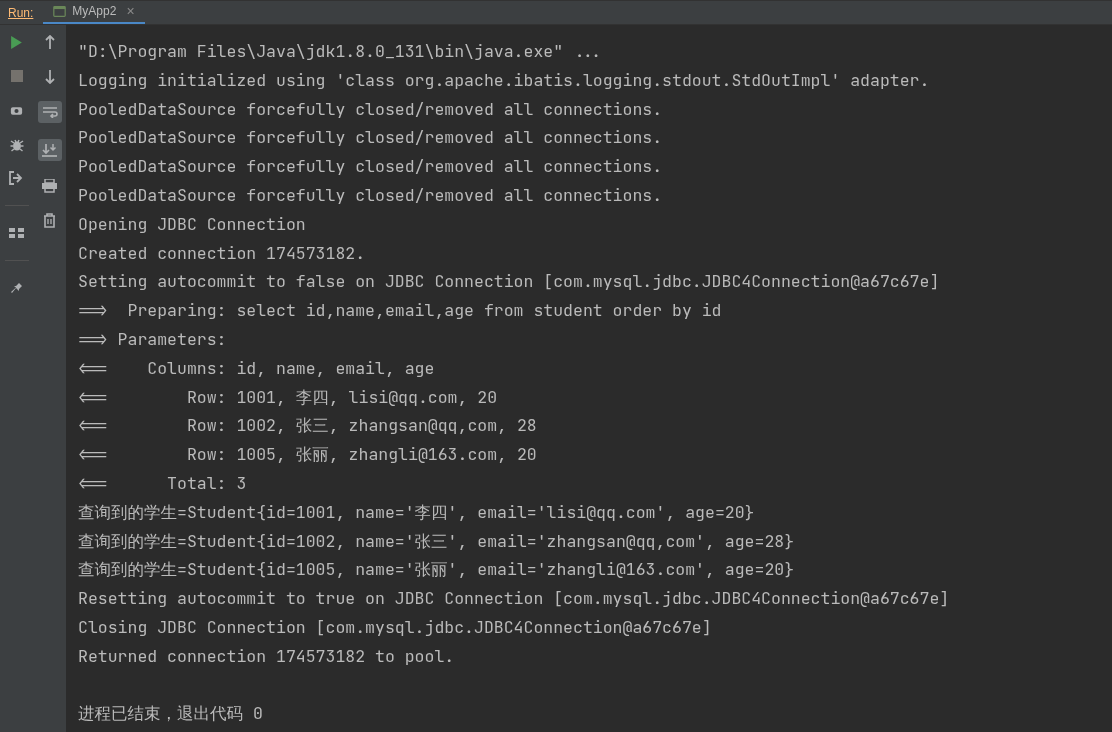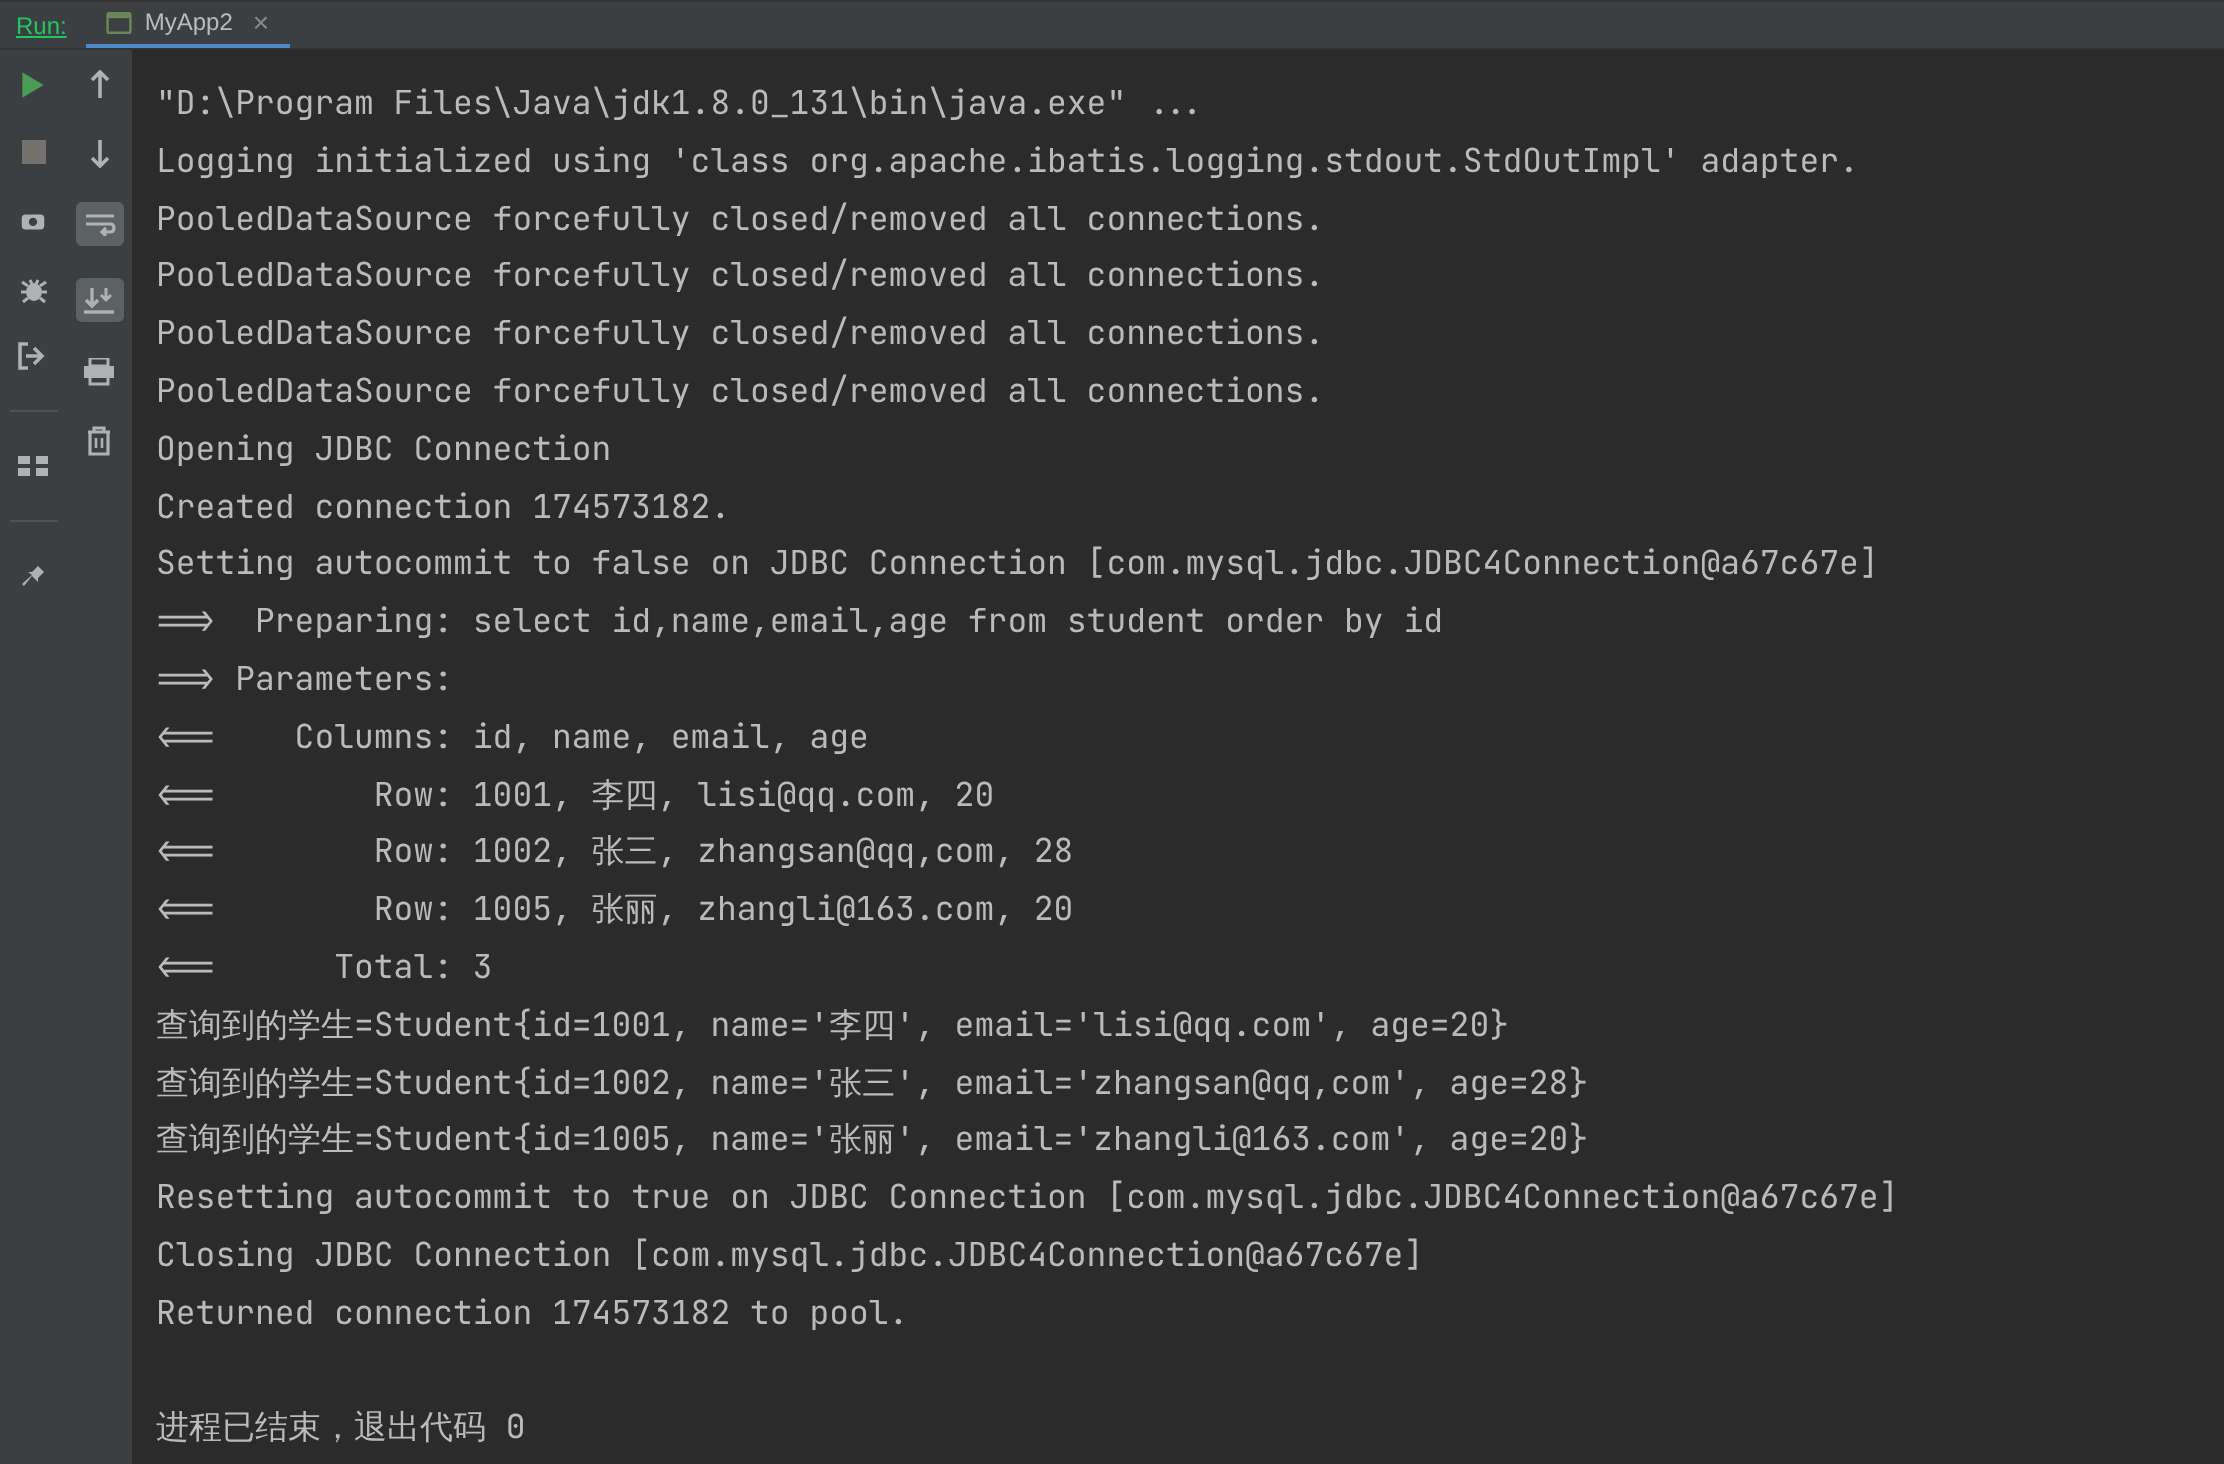--- a/index.html
+++ b/index.html
@@ -21,21 +21,21 @@
     
     .header {
       display: flex;
       align-items: center;
       background: #3c3f41;
       height: 24px;
       border-top: 1px solid #323232;
     }
     
     .header-label {
-      color: #22c55e;
+      color: #fdba74;
       font-size: 12px;
       padding: 0 10px 0 8px;
       text-decoration: underline;
     }
     
     .tab {
       display: flex;
       align-items: center;
       padding: 0 10px;
       height: 24px;

